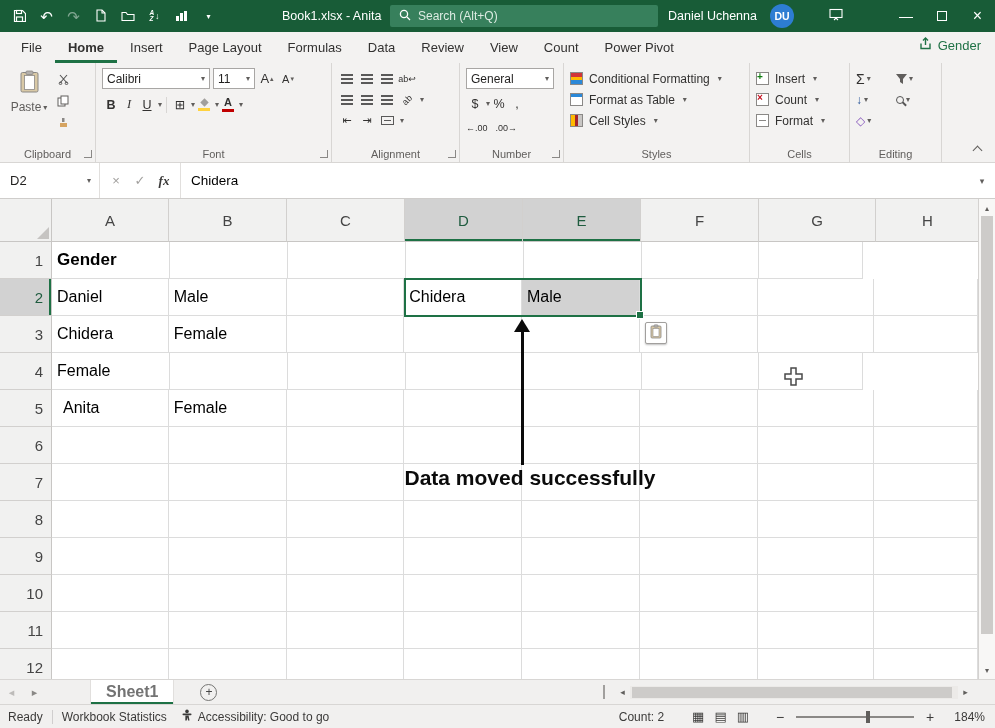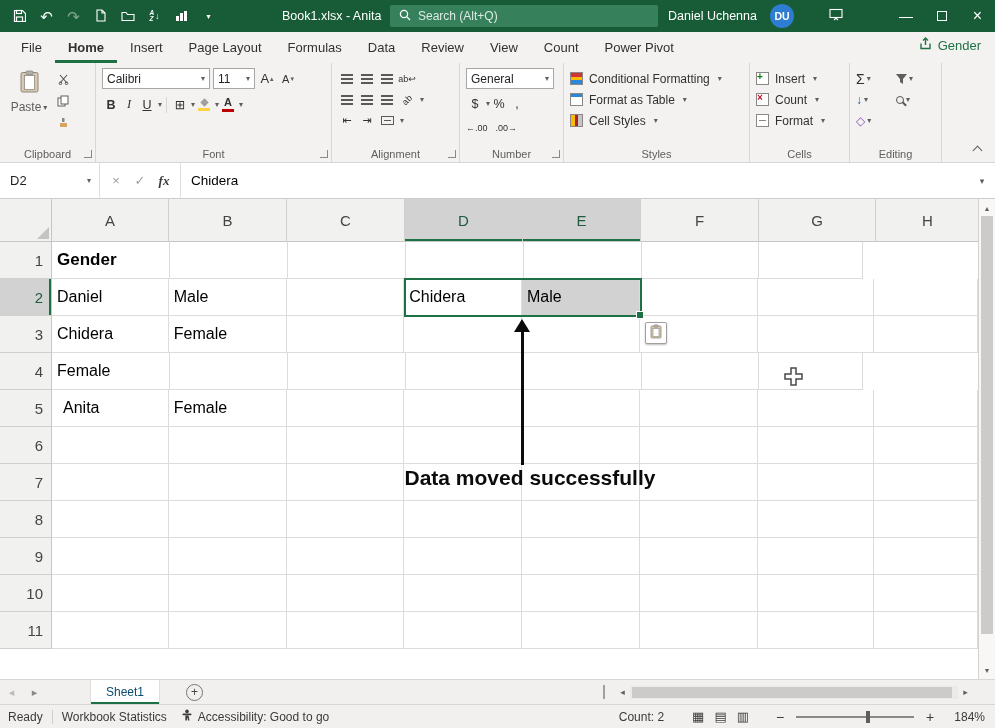--- a/index.html
+++ b/index.html
@@ -137,21 +137,21 @@
   .annotation{position:absolute;left:320px;top:267px;width:420px;text-align:center;font-size:21px;font-weight:700;color:#0b0b0b}
   .vsb{width:16px;flex:0 0 16px;background:#f8f7f6;position:relative}
   .vup,.vdn{position:absolute;left:0;width:16px;height:16px;display:flex;align-items:center;justify-content:center;font-size:8px;color:#605e5c}
   .vup{top:1px}.vdn{bottom:1px}
   .vthumb{position:absolute;left:2px;top:17px;width:12px;height:418px;background:#cdcbc9}
 
   
   .sheetbar{height:25px;background:#f1f0ef;border-top:1px solid #d8d6d4;display:flex;align-items:center;flex:0 0 25px}
   .snav{width:23px;text-align:center;font-size:11px;color:#8a8886}
   .snav.dim1{color:#bdbbb9}
-  .stab{height:24px;background:#fff;display:flex;align-items:center;padding:0 15px;margin-left:44px;font-size:12px;font-weight:400;color:#0c4a6e;box-shadow:inset 0 -2px 0 #1e7145;border-left:1px solid #e1dfdd;border-right:1px solid #e1dfdd}
+  .stab{height:24px;background:#fff;display:flex;align-items:center;padding:0 15px;margin-left:44px;font-size:16px;font-weight:700;color:#737373;box-shadow:inset 0 -2px 0 #1e7145;border-left:1px solid #e1dfdd;border-right:1px solid #e1dfdd}
   .addsheet{width:17px;height:17px;border-radius:50%;border:1px solid #767674;margin-left:26px;display:flex;align-items:center;justify-content:center;font-size:12px;color:#444;line-height:1}
   .hsb{margin-left:auto;display:flex;align-items:center;margin-right:2px}
   .hsplit{width:4px;height:14px;border-left:2px solid #a19f9d;margin-right:8px}
   .harrow{width:15px;text-align:center;font-size:9px;color:#605e5c}
   .htrack{width:328px;height:13px;background:#eceae8;position:relative}
   .hthumb{position:absolute;left:2px;top:1px;width:320px;height:11px;background:#cdcbc9}
   .hcorner{width:20px}
 
   
   .statusbar{height:24px;background:#f1f0ef;border-top:1px solid #d8d6d4;display:flex;align-items:center;font-size:12px;color:#3b3a39;padding:0 10px 0 8px;flex:0 0 24px}
@@ -633,20 +633,31 @@
             <div class="gcell" style="width: 118px;"></div>
             <div class="gcell" style="width: 118px;"></div>
             <div class="gcell" style="width: 118px;"></div>
             <div class="gcell" style="width: 118px;"></div>
             <div class="gcell" style="width: 118px;"></div>
             <div class="gcell" style="width: 117px;"></div>
             <div class="gcell" style="width: 104px;"></div>
           </div>
           <div class="g-row">
             <div class="rowhdr">11</div>
+            <div class="gcell" style="width: 117px;"></div>
+            <div class="gcell" style="width: 118px;"></div>
+            <div class="gcell" style="width: 118px;"></div>
+            <div class="gcell" style="width: 118px;"></div>
+            <div class="gcell" style="width: 118px;"></div>
+            <div class="gcell" style="width: 118px;"></div>
+            <div class="gcell" style="width: 117px;"></div>
+            <div class="gcell" style="width: 104px;"></div>
+          </div>
+          <div class="g-row">
+            <div class="rowhdr">12</div>
             <div class="gcell" style="width: 117px;"></div>
             <div class="gcell" style="width: 118px;"></div>
             <div class="gcell" style="width: 118px;"></div>
             <div class="gcell" style="width: 118px;"></div>
             <div class="gcell" style="width: 118px;"></div>
             <div class="gcell" style="width: 118px;"></div>
             <div class="gcell" style="width: 117px;"></div>
             <div class="gcell" style="width: 104px;"></div>
           </div>
         </div>

